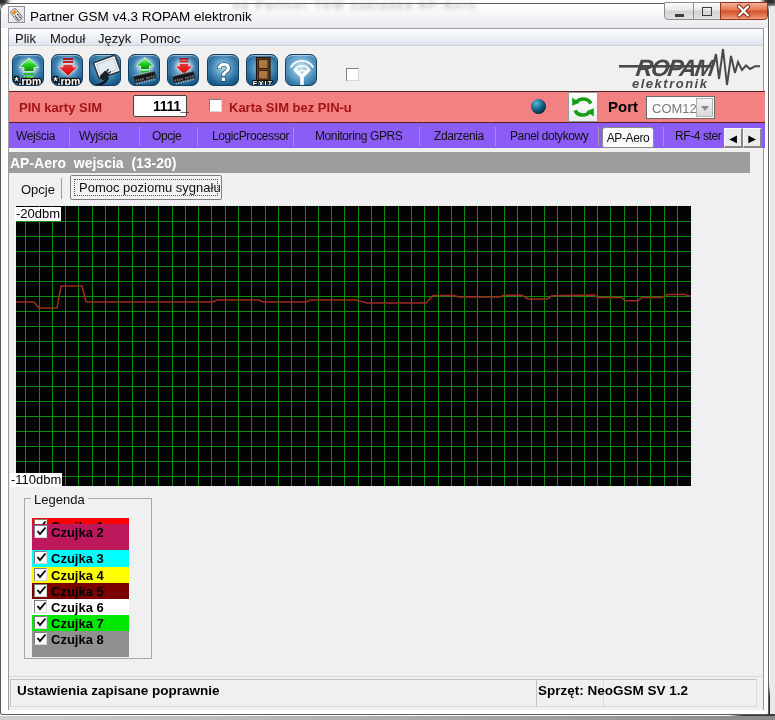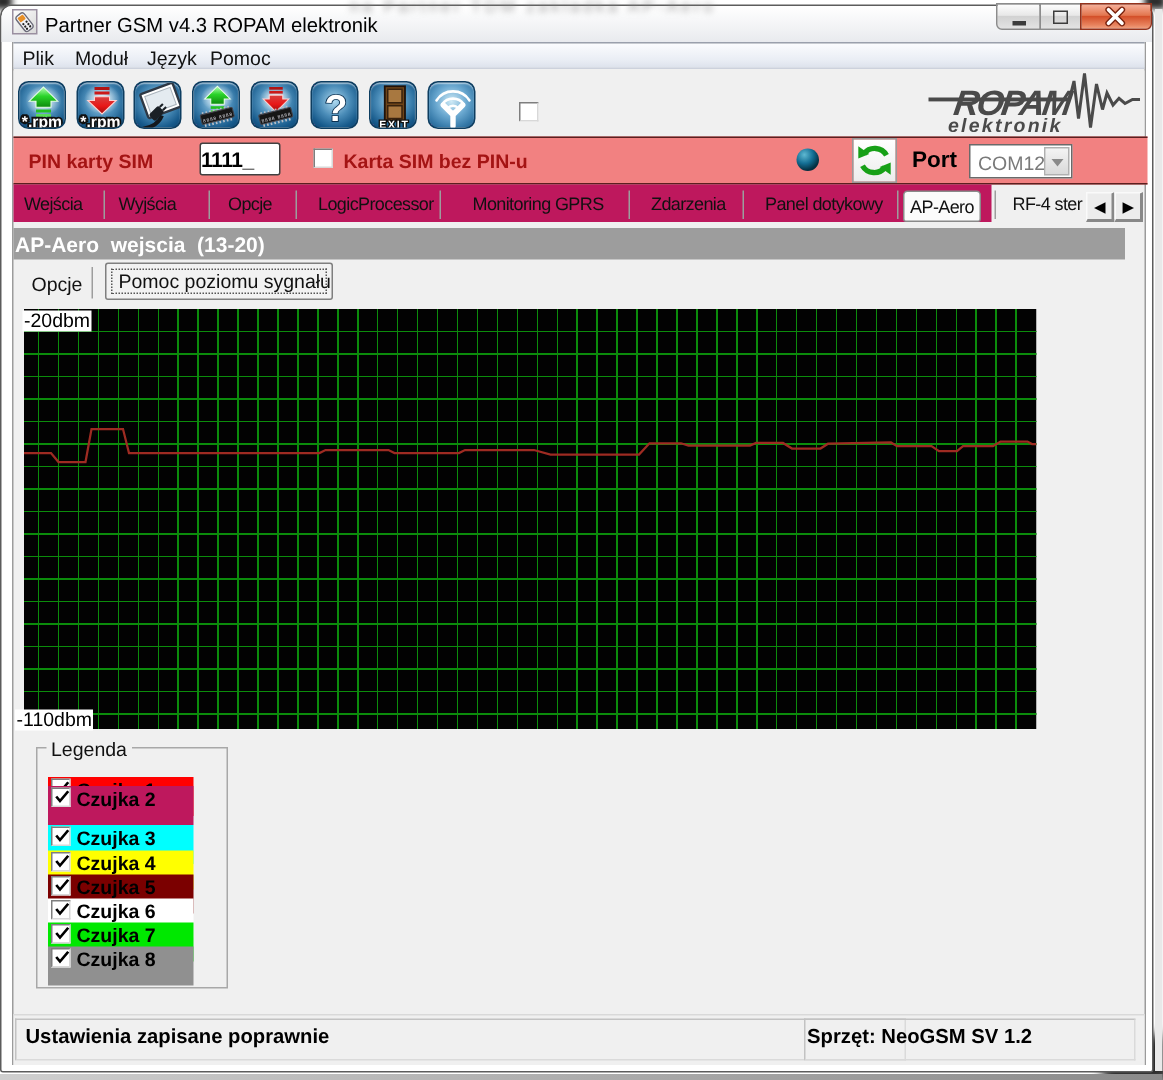--- a/index.html
+++ b/index.html
@@ -47,37 +47,37 @@
   display:inline-block; position:relative; }
 #tb-check-label { position:absolute; left:354px; top:21px; font-size:13px; color:#111; }
 
 #logo { position:absolute; left:577px; top:1px; width:175px; height:40px; }
 
 #pinkbar { position:absolute; left:0; top:63px; width:756px; height:32px;
   background:#f28181; border-top:1px solid #5b1f1f; border-bottom:1px solid #5b1f1f; }
 #pin-label { position:absolute; left:10px; top:8px; font-size:13px; font-weight:bold; color:#a41414; }
 #pin-input { position:absolute; left:124px; top:3px; width:54px; height:22px; background:#ffffff;
   border:1px solid #404040; border-radius:2px; font-size:14px; font-weight:bold; color:#000;
-  padding-left:0; line-height:21px; letter-spacing:-0.3px; }
+  padding-left:19px; line-height:21px; letter-spacing:-0.3px; }
 #pin-cb { position:absolute; left:200px; top:7px; }
 #pin-cb-label { position:absolute; left:220px; top:8px; font-size:13px; font-weight:bold; color:#a41414; }
 #led { position:absolute; left:522px; top:7px; width:15px; height:15px; border-radius:50%;
   background:radial-gradient(circle at 35% 28%, #5fb9d2 0%, #146e94 40%, #053245 70%, #021824 100%); }
 #refresh { position:absolute; left:559px; top:0px; width:30px; height:30px;
   background:linear-gradient(#ffffff,#ececec); border:1px solid #9a9a9a; }
 #port-label { position:absolute; left:599px; top:6px; font-size:15px; font-weight:bold; color:#000; }
 #combo { position:absolute; left:637px; top:4px; width:69px; height:23px; background:#ffffff;
   border:1px solid #6a6a6a; }
 #combo .txt { position:absolute; left:5px; top:4px; font-size:13px; color:#7a7a7a; }
 #combo .drop { position:absolute; right:1px; top:1px; width:17px; height:19px;
   background:linear-gradient(#f4f4f4,#d9d9d9); border:1px solid #b0b0b0; }
 #combo .drop:after { content:""; position:absolute; left:4px; top:7px; border:4px solid transparent;
   border-top:5px solid #8a8a8a; }
 
-#tabbar { position:absolute; left:0; top:95px; width:652px; height:25px; background:#be185d;
+#tabbar { position:absolute; left:0; top:95px; width:756px; height:25px; background:#8b5cf6;
   font-size:12px; letter-spacing:-0.4px; color:#111; }
 .tabsep { position:absolute; top:4px; width:1px; height:19px; background:#9d9d9d; }
 .tablbl { position:absolute; top:6px; white-space:nowrap; }
 #tab-sel { position:absolute; left:593px; top:4px; width:52px; height:21px;
   background:#fbfbfb; border:1px solid #8a8a8a; border-radius:3px 3px 2px 2px; text-align:center; }
 #tab-sel span { position:absolute; left:0; right:0; top:3px; }
 .scrollbtn { position:absolute; top:5px; width:19px; height:20px;
   background:#ececec; border-top:1px solid #fafafa; border-left:1px solid #fafafa;
   border-right:2px solid #888888; border-bottom:2px solid #888888; text-align:center;
   font-size:10px; line-height:19px; color:#000; }

